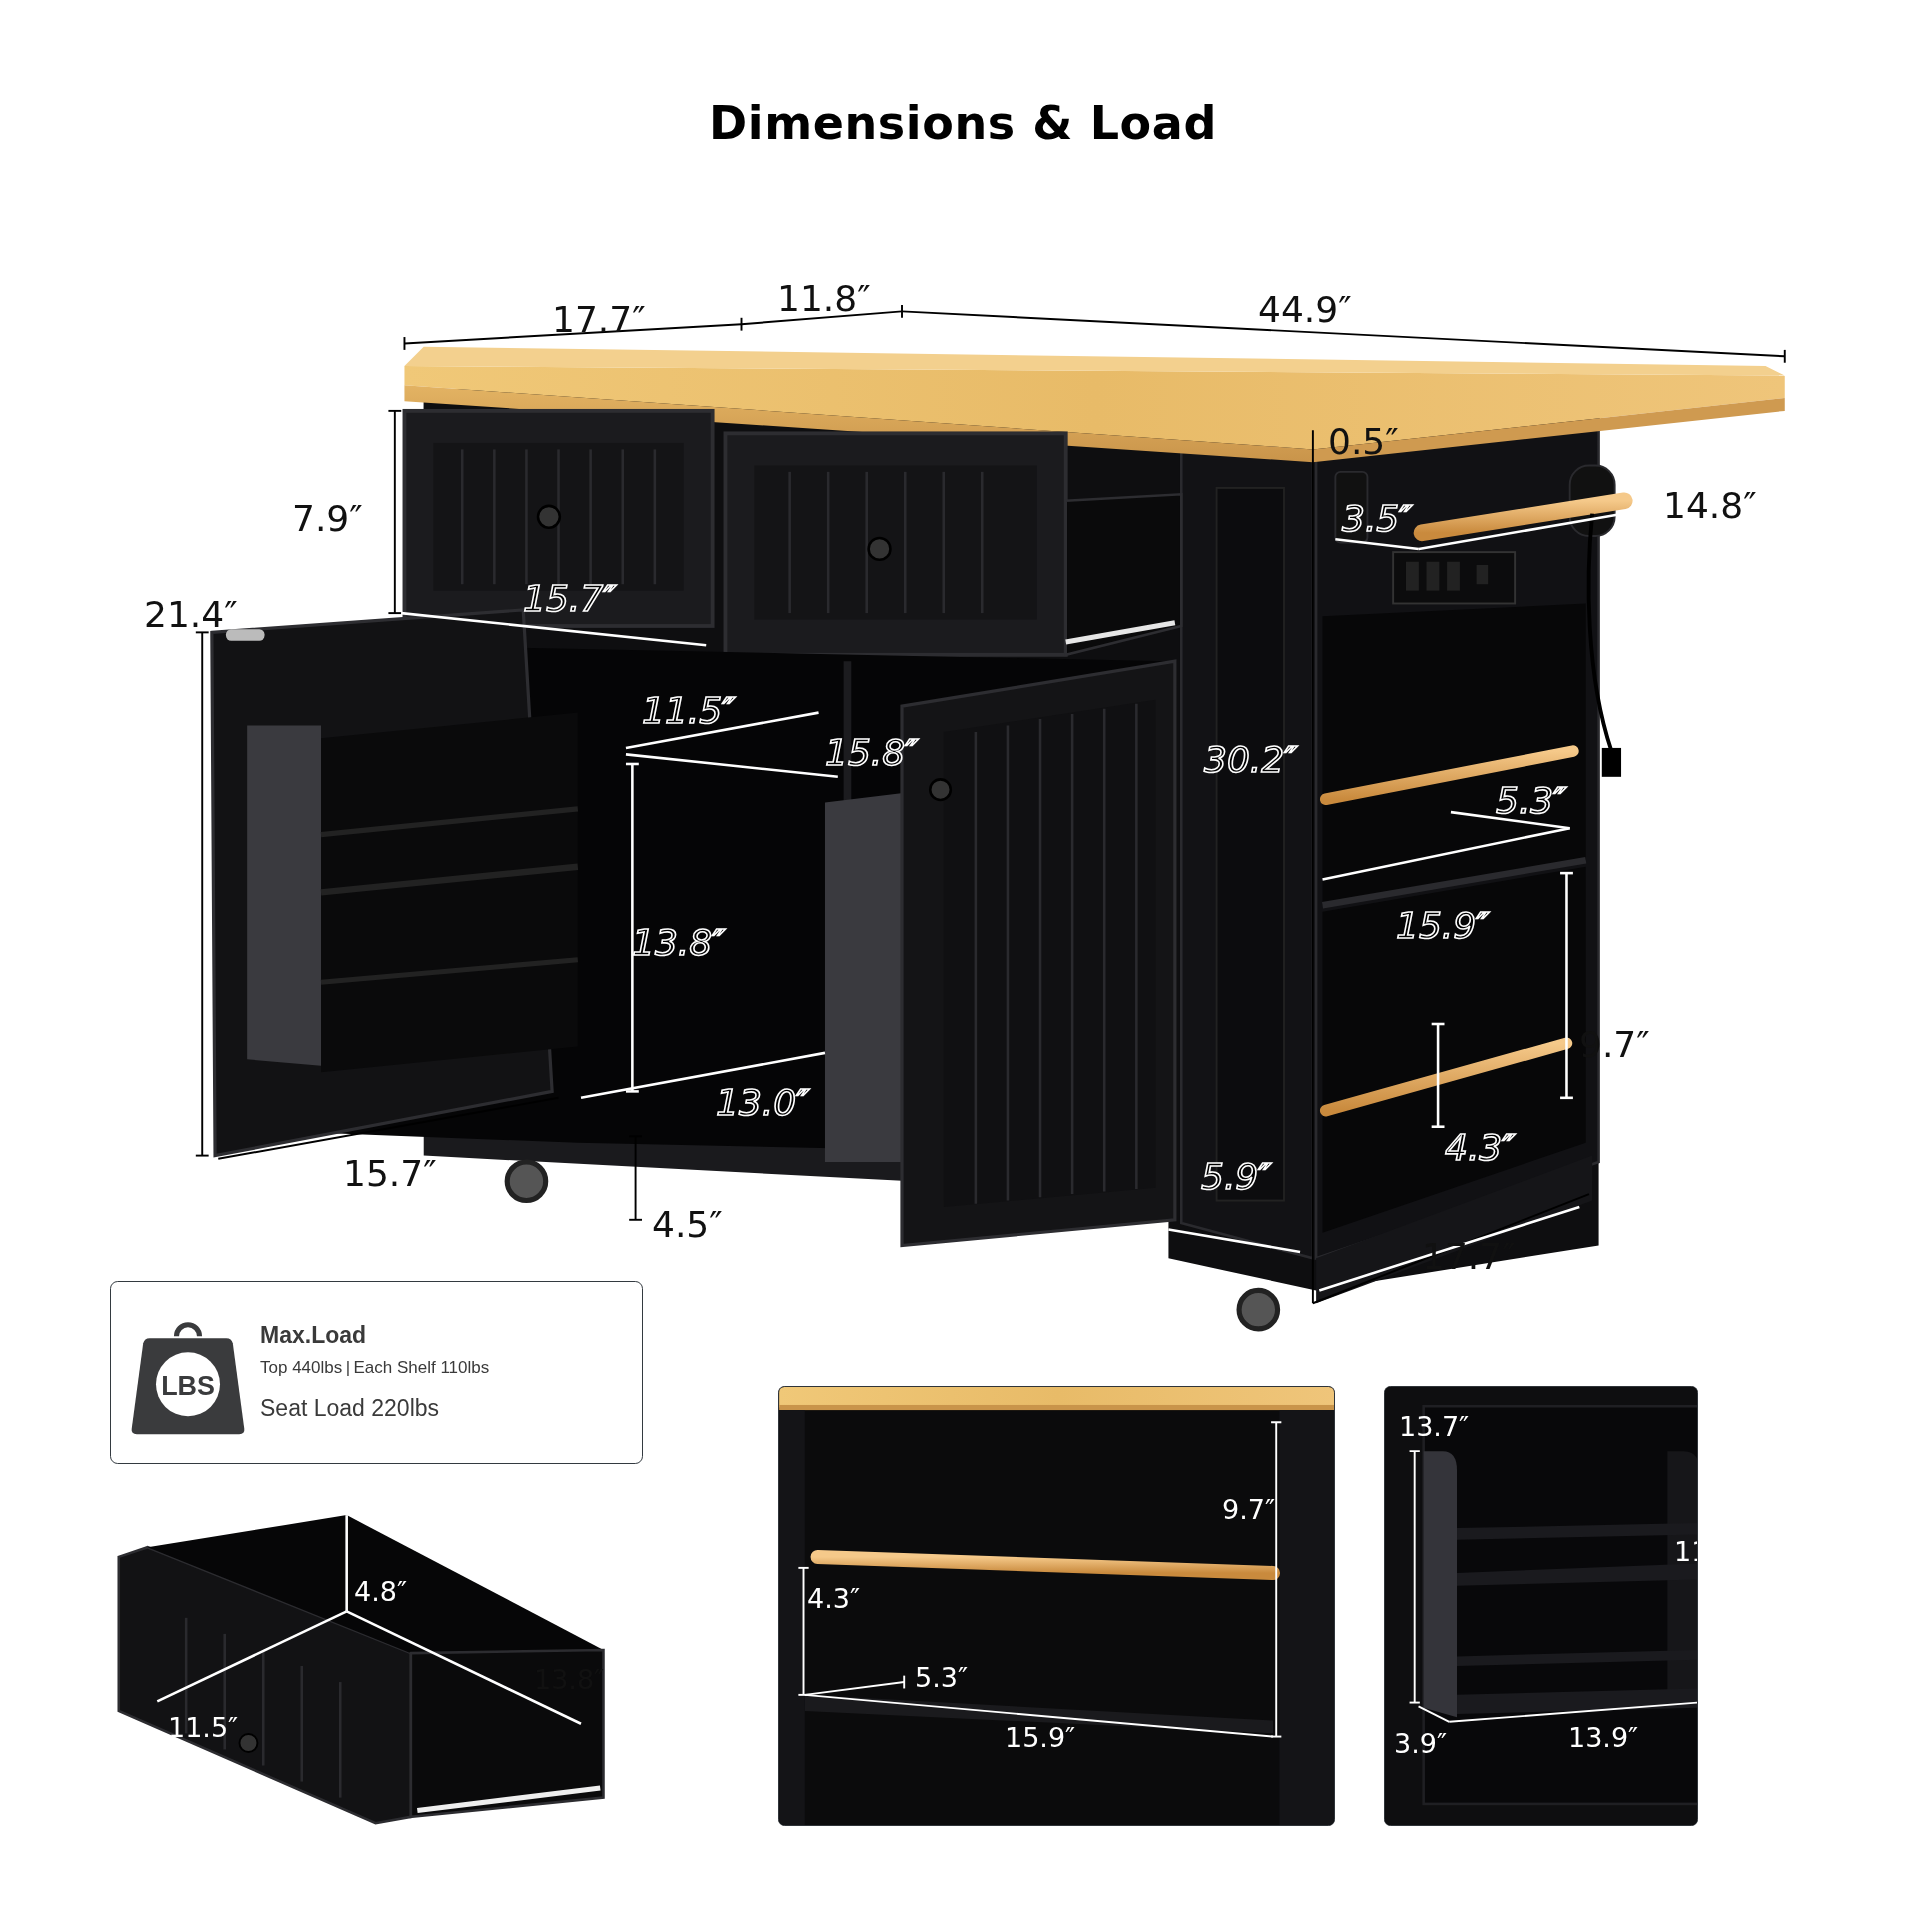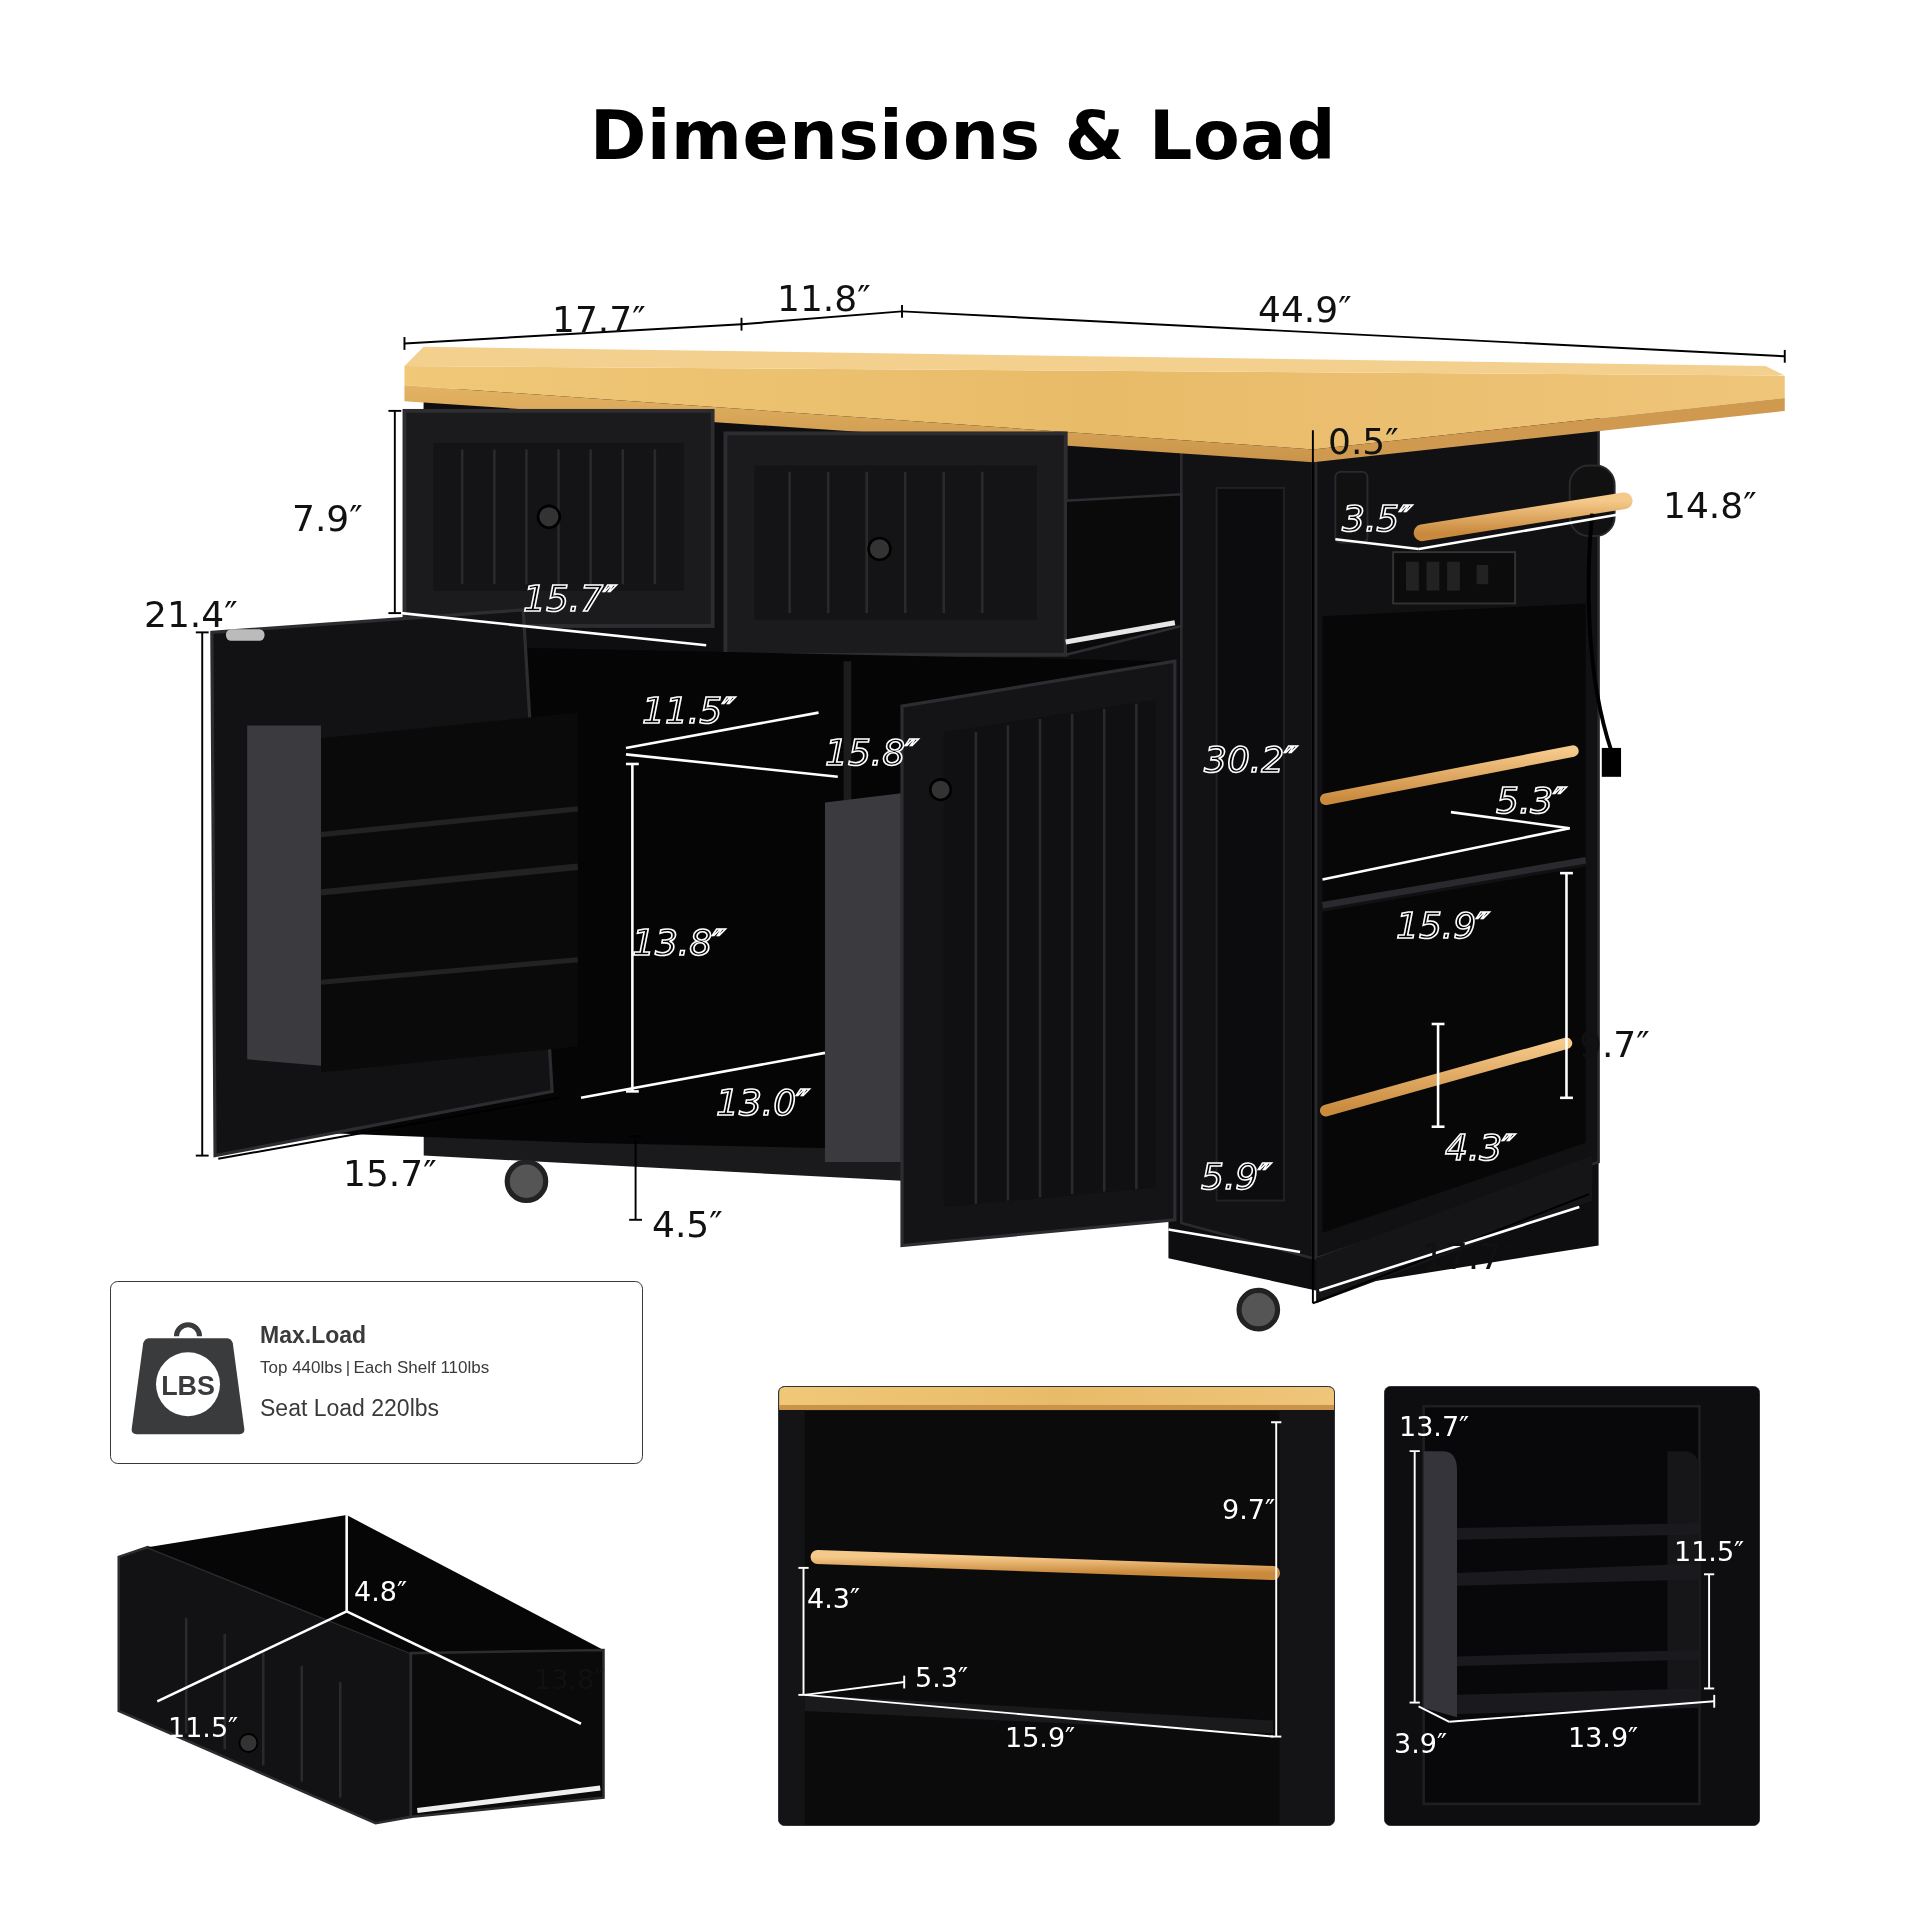--- a/index.html
+++ b/index.html
@@ -1,18 +1,18 @@
 <!DOCTYPE html>
 <html style="font-size:10.3px"><head>
 <meta charset="utf-8">
 <style>
   html,body{margin:0;padding:0;background:#fff;}
   body{width:1926px;height:1926px;position:relative;overflow:hidden;font-family:"DejaVu Sans","Liberation Sans",sans-serif;}
   .abs{position:absolute;}
-  .title{left:0;width:1926px;top:96px;text-align:center;font-size:68px;font-weight:bold;color:#000;letter-spacing:0.6px;}
+  .title{left:0;width:1926px;top:96px;text-align:center;font-size:46px;font-weight:bold;color:#000;letter-spacing:0.6px;}
   .dim{position:absolute;font-family:"DejaVu Sans",sans-serif;font-size:36px;color:#111;white-space:nowrap;line-height:1;}
   .dim.ol2{color:#000;font-style:italic;-webkit-text-stroke:1.6px #fff;}
   .dim.white{color:#fff;font-size:27px;}
   svg{position:absolute;left:0;top:0;}
   .loadbox{left:110px;top:1281px;width:533px;height:183px;border:1.9px solid #333a40;border-radius:7.7px;box-sizing:border-box;background:#fff;}
   .loadbox .t1{position:absolute;left:149px;top:40px;font-family:"Liberation Sans",sans-serif;font-weight:bold;font-size:23px;color:#3a3a3a;}
   .loadbox .t2{position:absolute;left:149px;top:76px;font-family:"Liberation Sans",sans-serif;font-size:17px;color:#3a3a3a;}
   .loadbox .t3{position:absolute;left:149px;top:113px;font-family:"Liberation Sans",sans-serif;font-size:23px;color:#3a3a3a;}
   .panel{position:absolute;border-radius:6.4px;overflow:hidden;background:#0b0b0c;border:1.9px solid #2f3439;box-sizing:border-box;}
 </style>
@@ -257,21 +257,21 @@
         <line x1="767" y1="55" x2="783" y2="55"></line>
         <line x1="767" y1="545" x2="783" y2="545"></line>
     </g>
   </svg>
   <div class="dim white" style="left:443px;top:109px;">9.7″</div>
   <div class="dim white" style="left:28px;top:198px;">4.3″</div>
   <div class="dim white" style="left:136px;top:277px;">5.3″</div>
   <div class="dim white" style="left:226px;top:337px;">15.9″</div>
 </div>
 
-<div class="panel" style="left:1384px;top:1386px;width:376px;height:440px;">
+<div class="panel" style="left:1384px;top:1386px;width:314px;height:440px;">
   <svg width="382" height="440" viewBox="0 0 595 686">
     <rect x="0" y="0" width="595" height="686" fill="#0e0e10"></rect>
     <rect x="60" y="30" width="430" height="620" fill="#08080a" stroke="#1f1f23" stroke-width="4"></rect>
     <path d="M60,100 L90,100 Q112,100 112,130 L112,515 L60,500 Z" fill="#34343a"></path>
     <path d="M440,100 L465,100 Q490,100 490,130 L490,490 L440,490 Z" fill="#161619"></path>
     <polygon points="112,220 490,212 490,230 112,238" fill="#1a1a1e"></polygon>
     <polygon points="112,290 490,275 490,300 112,310" fill="#1a1a1e"></polygon>
     <polygon points="112,420 490,410 490,425 112,435" fill="#1a1a1e"></polygon>
     <polygon points="112,480 490,470 490,500 112,510" fill="#1a1a1e"></polygon>
     <g stroke="#fff" stroke-width="3" fill="none">

